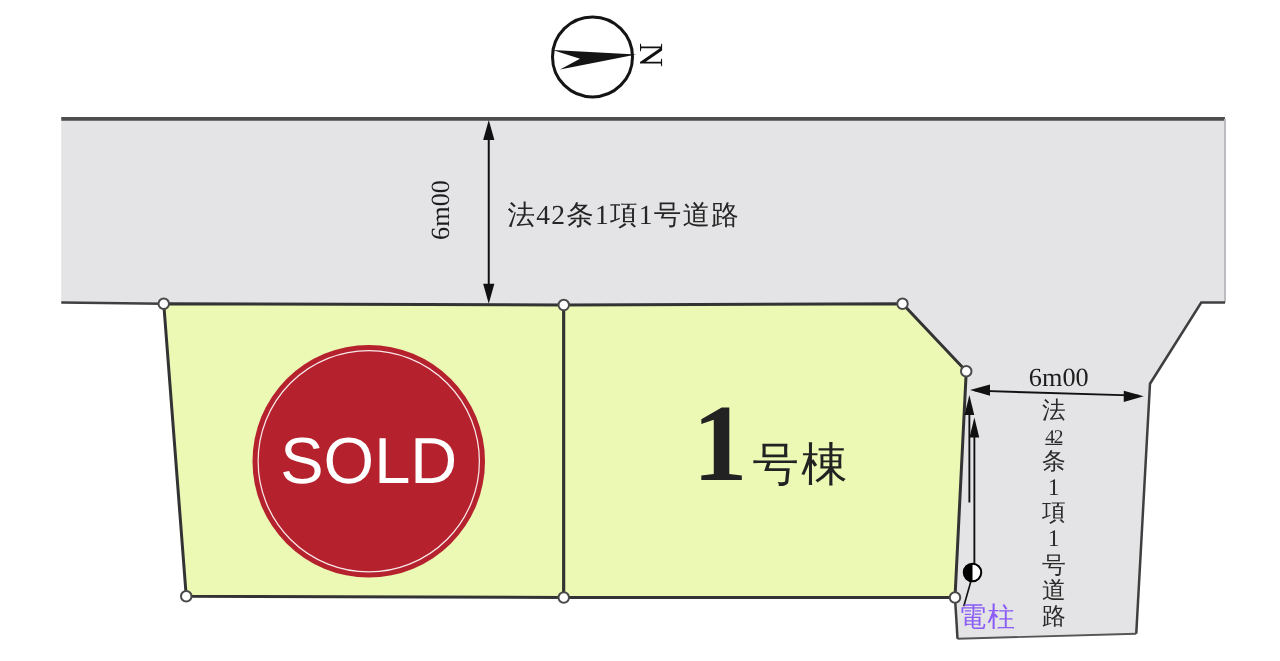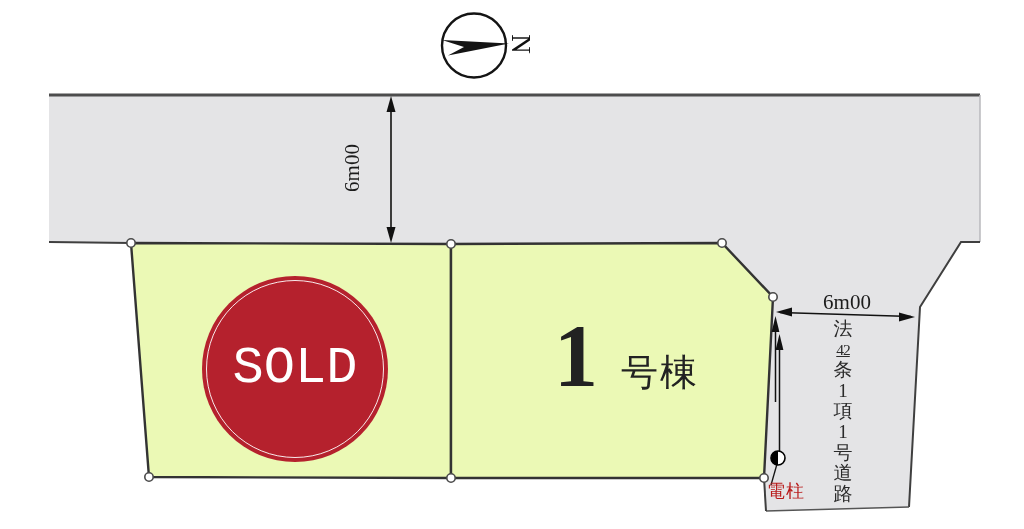--- a/index.html
+++ b/index.html
@@ -33,39 +33,39 @@
     font-size:19px;line-height:20.6px;color:#2a2a2a;
   }
   .vlabel .ln{display:block;}
   .vlabel .ln.small{font-size:15.5px;letter-spacing:-1px;text-decoration:underline;}
 
   
   .badge{
     left:202px;top:276px;width:186px;height:186px;border-radius:50%;
     background:#b5212d;
     display:flex;flex-direction:column;align-items:center;justify-content:center;
-    font-family:Liberation Mono, monospace;
+    font-family:Liberation Sans, sans-serif;
     color:#ffffff;font-size:52px;line-height:0.98;letter-spacing:0px;
   }
   .badge::before{
     content:"";position:absolute;inset:4px;border-radius:50%;
     border:1.5px solid rgba(255,255,255,0.9);
   }
   .badge span{display:block;}
 
   
   .lot1{
     left:554px;top:316px;display:flex;align-items:baseline;color:#222222;
   }
   .lot1 .num{font-size:88px;line-height:0.9;font-weight:bold;}
-  .lot1 .suf{font-size:37px;line-height:1;margin-left:23px;letter-spacing:2px;}
+  .lot1 .suf{font-size:37px;line-height:1;margin-left:4px;letter-spacing:2px;}
 
   
   .pole-label{
-    left:767px;top:479px;font-size:18px;color:#b91c1c;letter-spacing:1px;
+    left:767px;top:479px;font-size:22px;color:#8b5cf6;letter-spacing:1px;
   }
   
   .north-n{
     left:506px;top:29px;width:30px;height:30px;text-align:center;
     font-size:27px;line-height:30px;color:#111111;
     transform:rotate(90deg);transform-origin:center;
     font-family:"Liberation Serif","DejaVu Serif",serif;
   }
 </style>
 </head>
@@ -121,20 +121,21 @@
       <circle cx="451" cy="478" r="4.2"></circle>
       <circle cx="764" cy="478" r="4.2"></circle>
     </g>
 
     <g>
       <circle cx="474" cy="45.5" r="32" fill="#ffffff" stroke="#141414" stroke-width="2.4"></circle>
       <polygon points="509,43.5 442,40 464,47 448,55.5" fill="#141414"></polygon>
     </g>
   </svg>
 
+  <div class="abs road-label">法42条1項1号道路</div>
 
   <div class="abs dim-top">6m00</div>
 
   <div class="abs dim-right">6m00</div>
 
   <div class="abs vlabel">
     <span class="ln">法</span>
     <span class="ln small">42</span>
     <span class="ln">条</span>
     <span class="ln">1</span>

